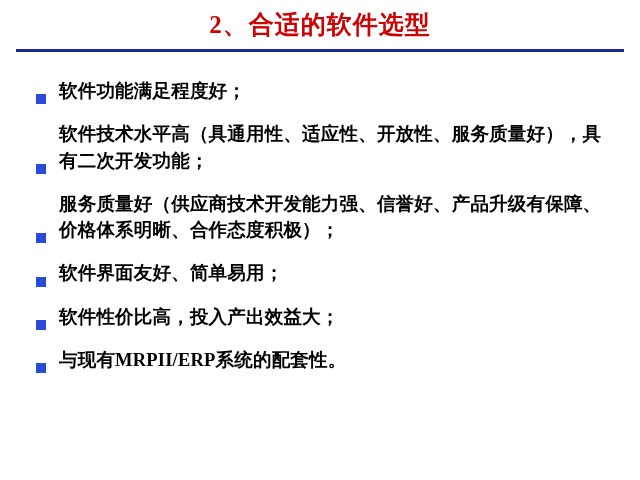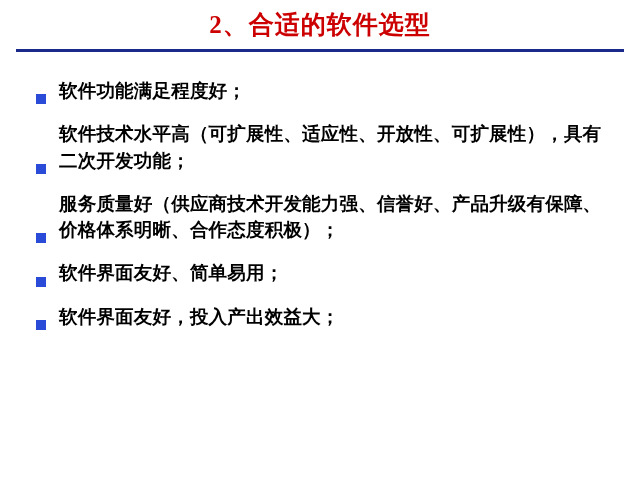--- a/index.html
+++ b/index.html
@@ -74,35 +74,39 @@
 
   <ul class="body-list">
 
     <li class="bullet-row">
       <span class="bullet-marker" style="background: rgb(42, 75, 215);"></span>
       <span class="bullet-text">软件功能满足程度好；</span>
     </li>
 
     <li class="bullet-row">
       <span class="bullet-marker" style="background: rgb(42, 75, 215);"></span>
-      <span class="bullet-text">软件技术水平高（可扩展性、适应性、开放性、可扩展性），具有二次开发功能；</span>
+      <span class="bullet-text">软件技术水平高（具通用性、适应性、开放性、服务质量好），具有二次开发功能；</span>
     </li>
 
 
     <li class="bullet-row">
       <span class="bullet-marker" style="background: rgb(42, 75, 215);"></span>
       <span class="bullet-text">服务质量好（供应商技术开发能力强、信誉好、产品升级有保障、价格体系明晰、合作态度积极）；</span>
     </li>
 
     <li class="bullet-row">
       <span class="bullet-marker" style="background: rgb(42, 75, 215);"></span>
       <span class="bullet-text">软件界面友好、简单易用；</span>
     </li>
 
     <li class="bullet-row">
       <span class="bullet-marker" style="background: rgb(42, 75, 215);"></span>
-      <span class="bullet-text">软件界面友好，投入产出效益大；</span>
+      <span class="bullet-text">软件性价比高，投入产出效益大；</span>
     </li>
 
+    <li class="bullet-row">
+      <span class="bullet-marker" style="background: rgb(42, 75, 215);"></span>
+      <span class="bullet-text">与现有MRPII/ERP系统的配套性。</span>
+    </li>
 
   </ul>
 
 </div>
 
 </body></html>

